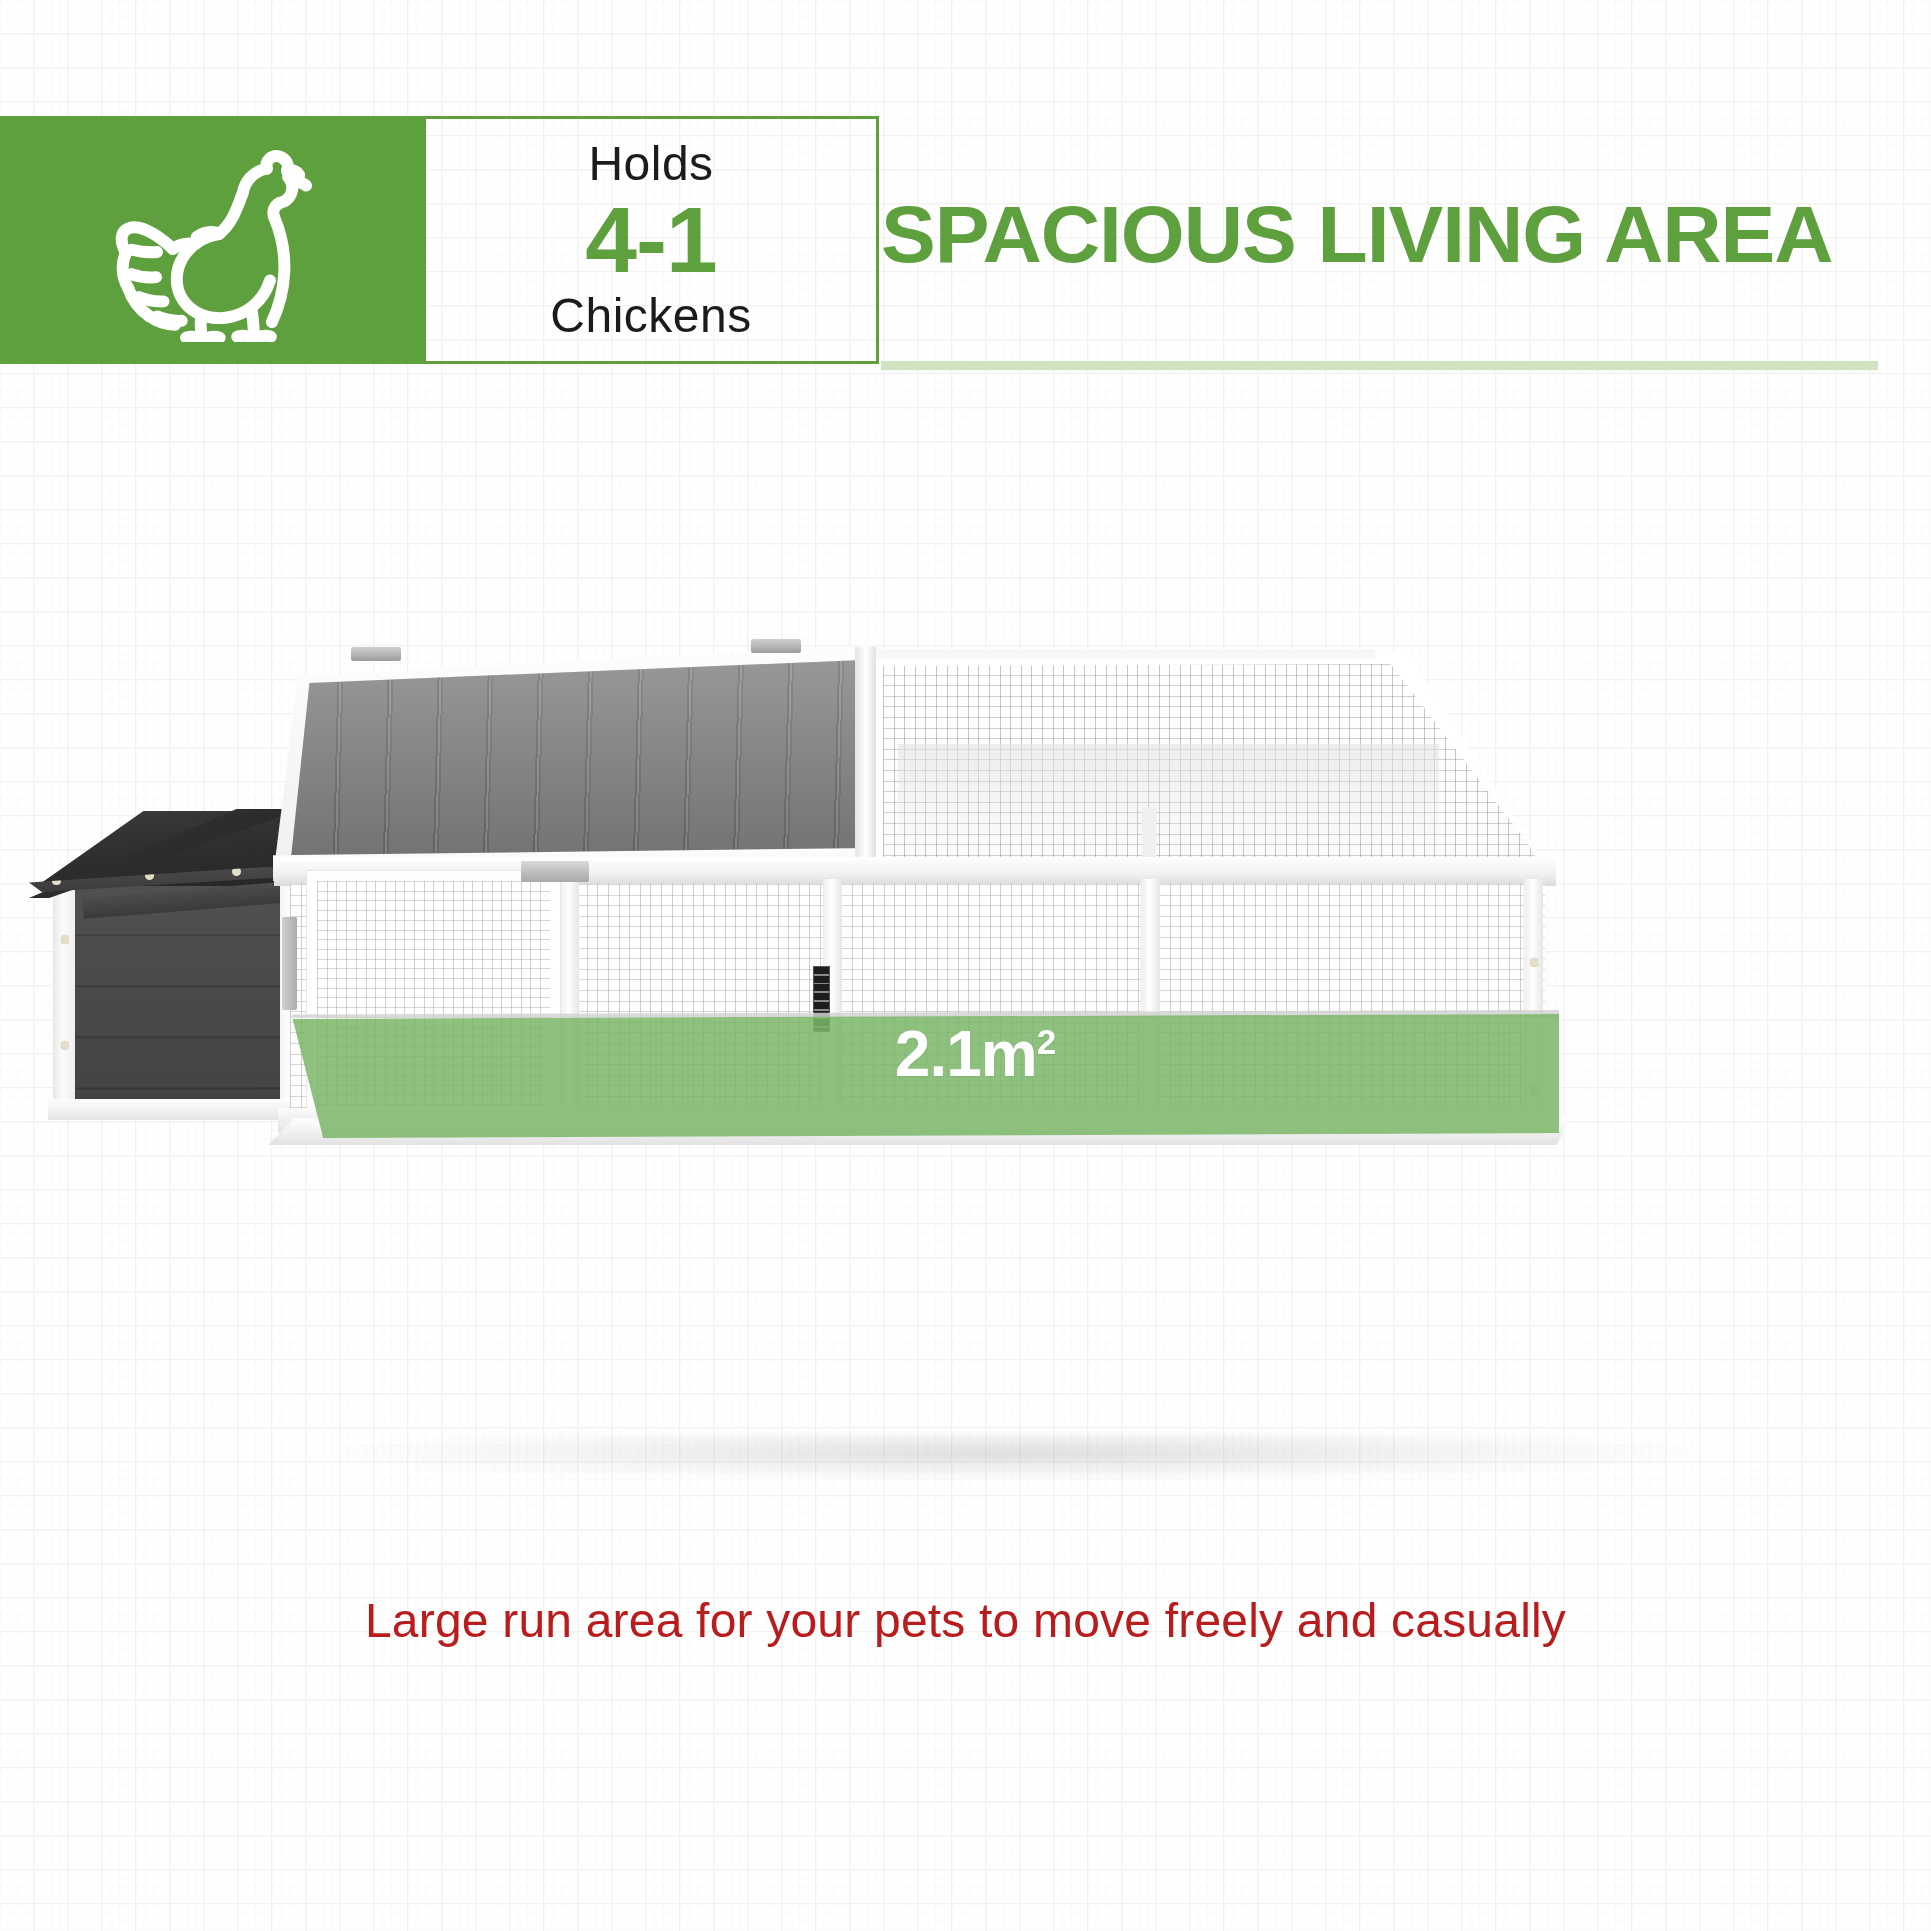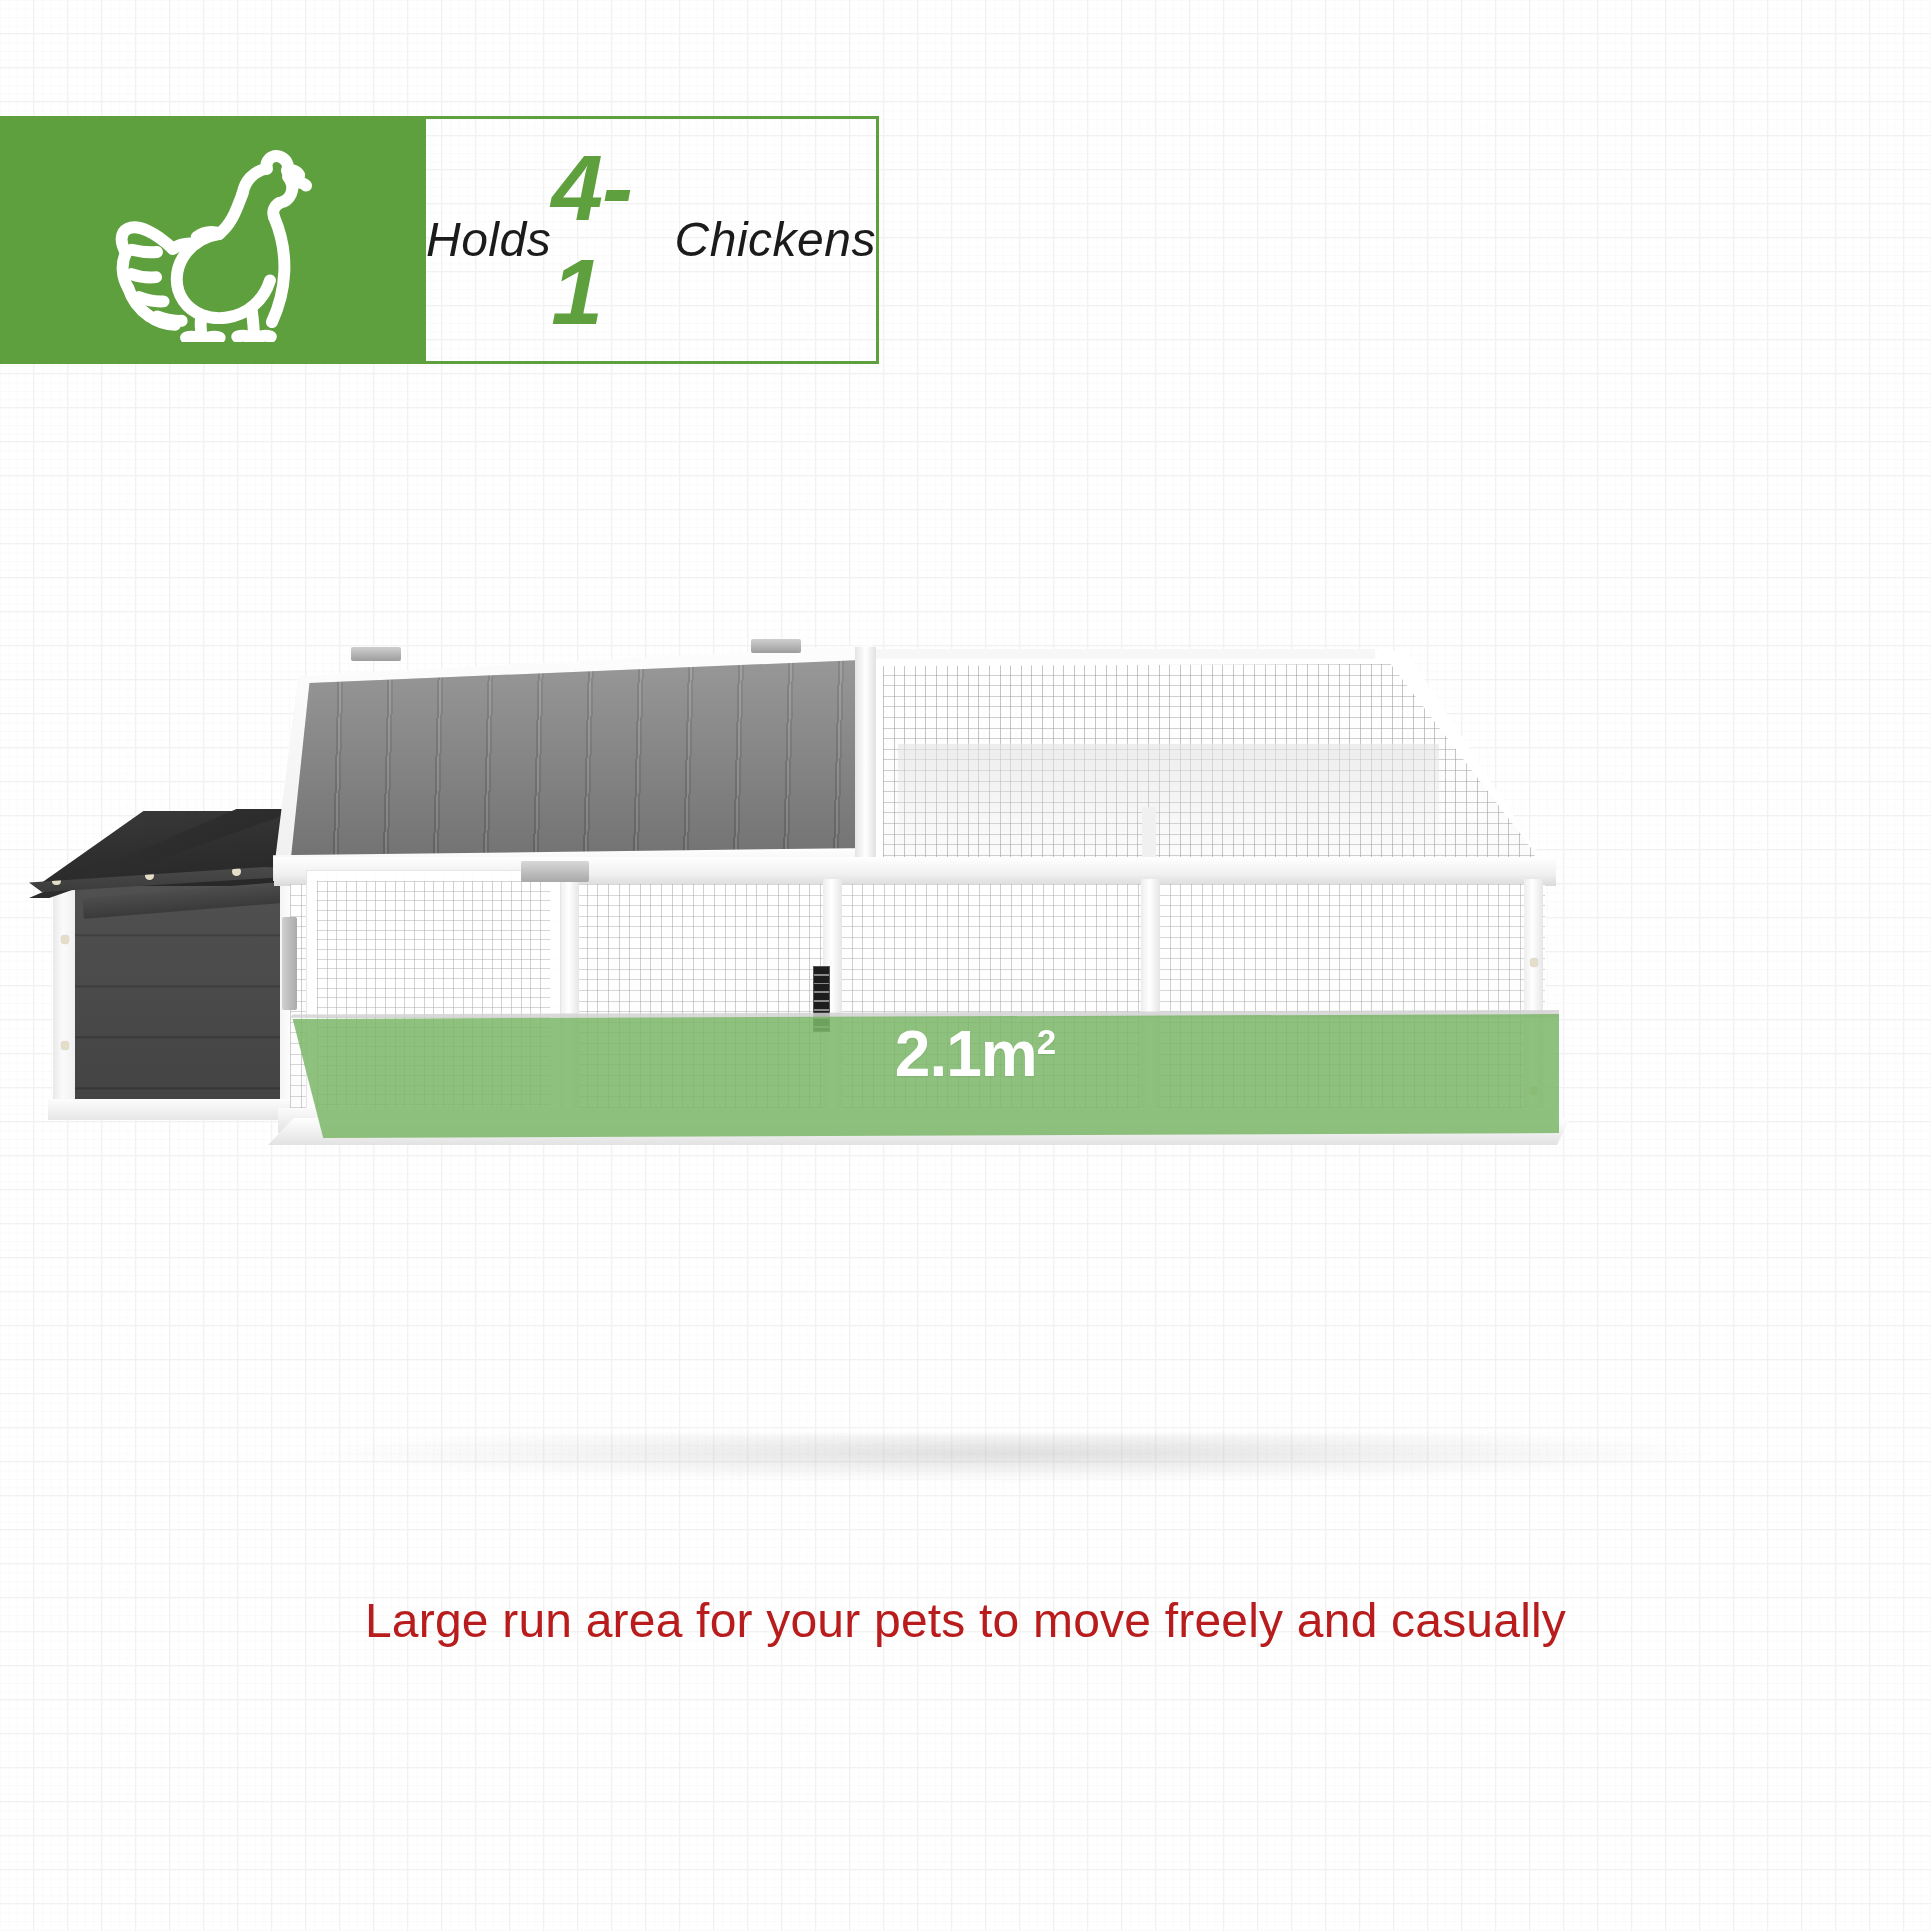--- a/index.html
+++ b/index.html
@@ -36,23 +36,22 @@
     position:absolute;left:0;top:0;width:426px;height:248px;
     background:#5FA03E;
     display:flex;align-items:center;justify-content:center;
   }
   #icon-badge svg{width:230px;height:203px;display:block;}
 
   #holds-box{
     position:absolute;left:426px;top:0;width:453px;height:248px;
     border:3.9px solid #5FA03E;border-left:none;
     background:transparent;
-    display:flex;flex-direction:row;align-items:center;justify-content:center;
+    display:flex;flex-direction:column;align-items:center;justify-content:center;
     box-sizing:border-box;
-    font-style:italic;
   }
   #holds-top{font-size:48px;color:#1b1b1b;line-height:1;letter-spacing:0.5px;font-weight:400;}
   #holds-num{font-size:93px;color:#5FA03E;font-weight:700;line-height:1.12;letter-spacing:-1px;}
   #holds-bot{font-size:48px;color:#1b1b1b;line-height:1;letter-spacing:0.5px;font-weight:400;}
 
   #title-wrap{position:absolute;left:881px;top:0;width:1023px;height:248px;}
   #main-title{
     position:absolute;left:0;top:79px;
     font-size:79px;font-weight:700;color:#5FA03E;
     letter-spacing:-1px;white-space:nowrap;
@@ -305,20 +304,24 @@
       </svg>
     </span>
   </div>
 
   <div id="holds-box">
     <div id="holds-top">Holds</div>
     <div id="holds-num">4-1</div>
     <div id="holds-bot">Chickens</div>
   </div>
 
+  <div id="title-wrap">
+    <div id="main-title">SPACIOUS LIVING AREA</div>
+    <div id="title-rule"></div>
+  </div>
 </div>
 
 <div id="product">
 
   <div id="shadow"></div>
 
   <div class="pc" id="nest-leftpost">
     <span class="screw" style="left:7.7px;top:58px;"></span>
     <span class="screw" style="left:7.7px;top:164px;"></span>
   </div>

